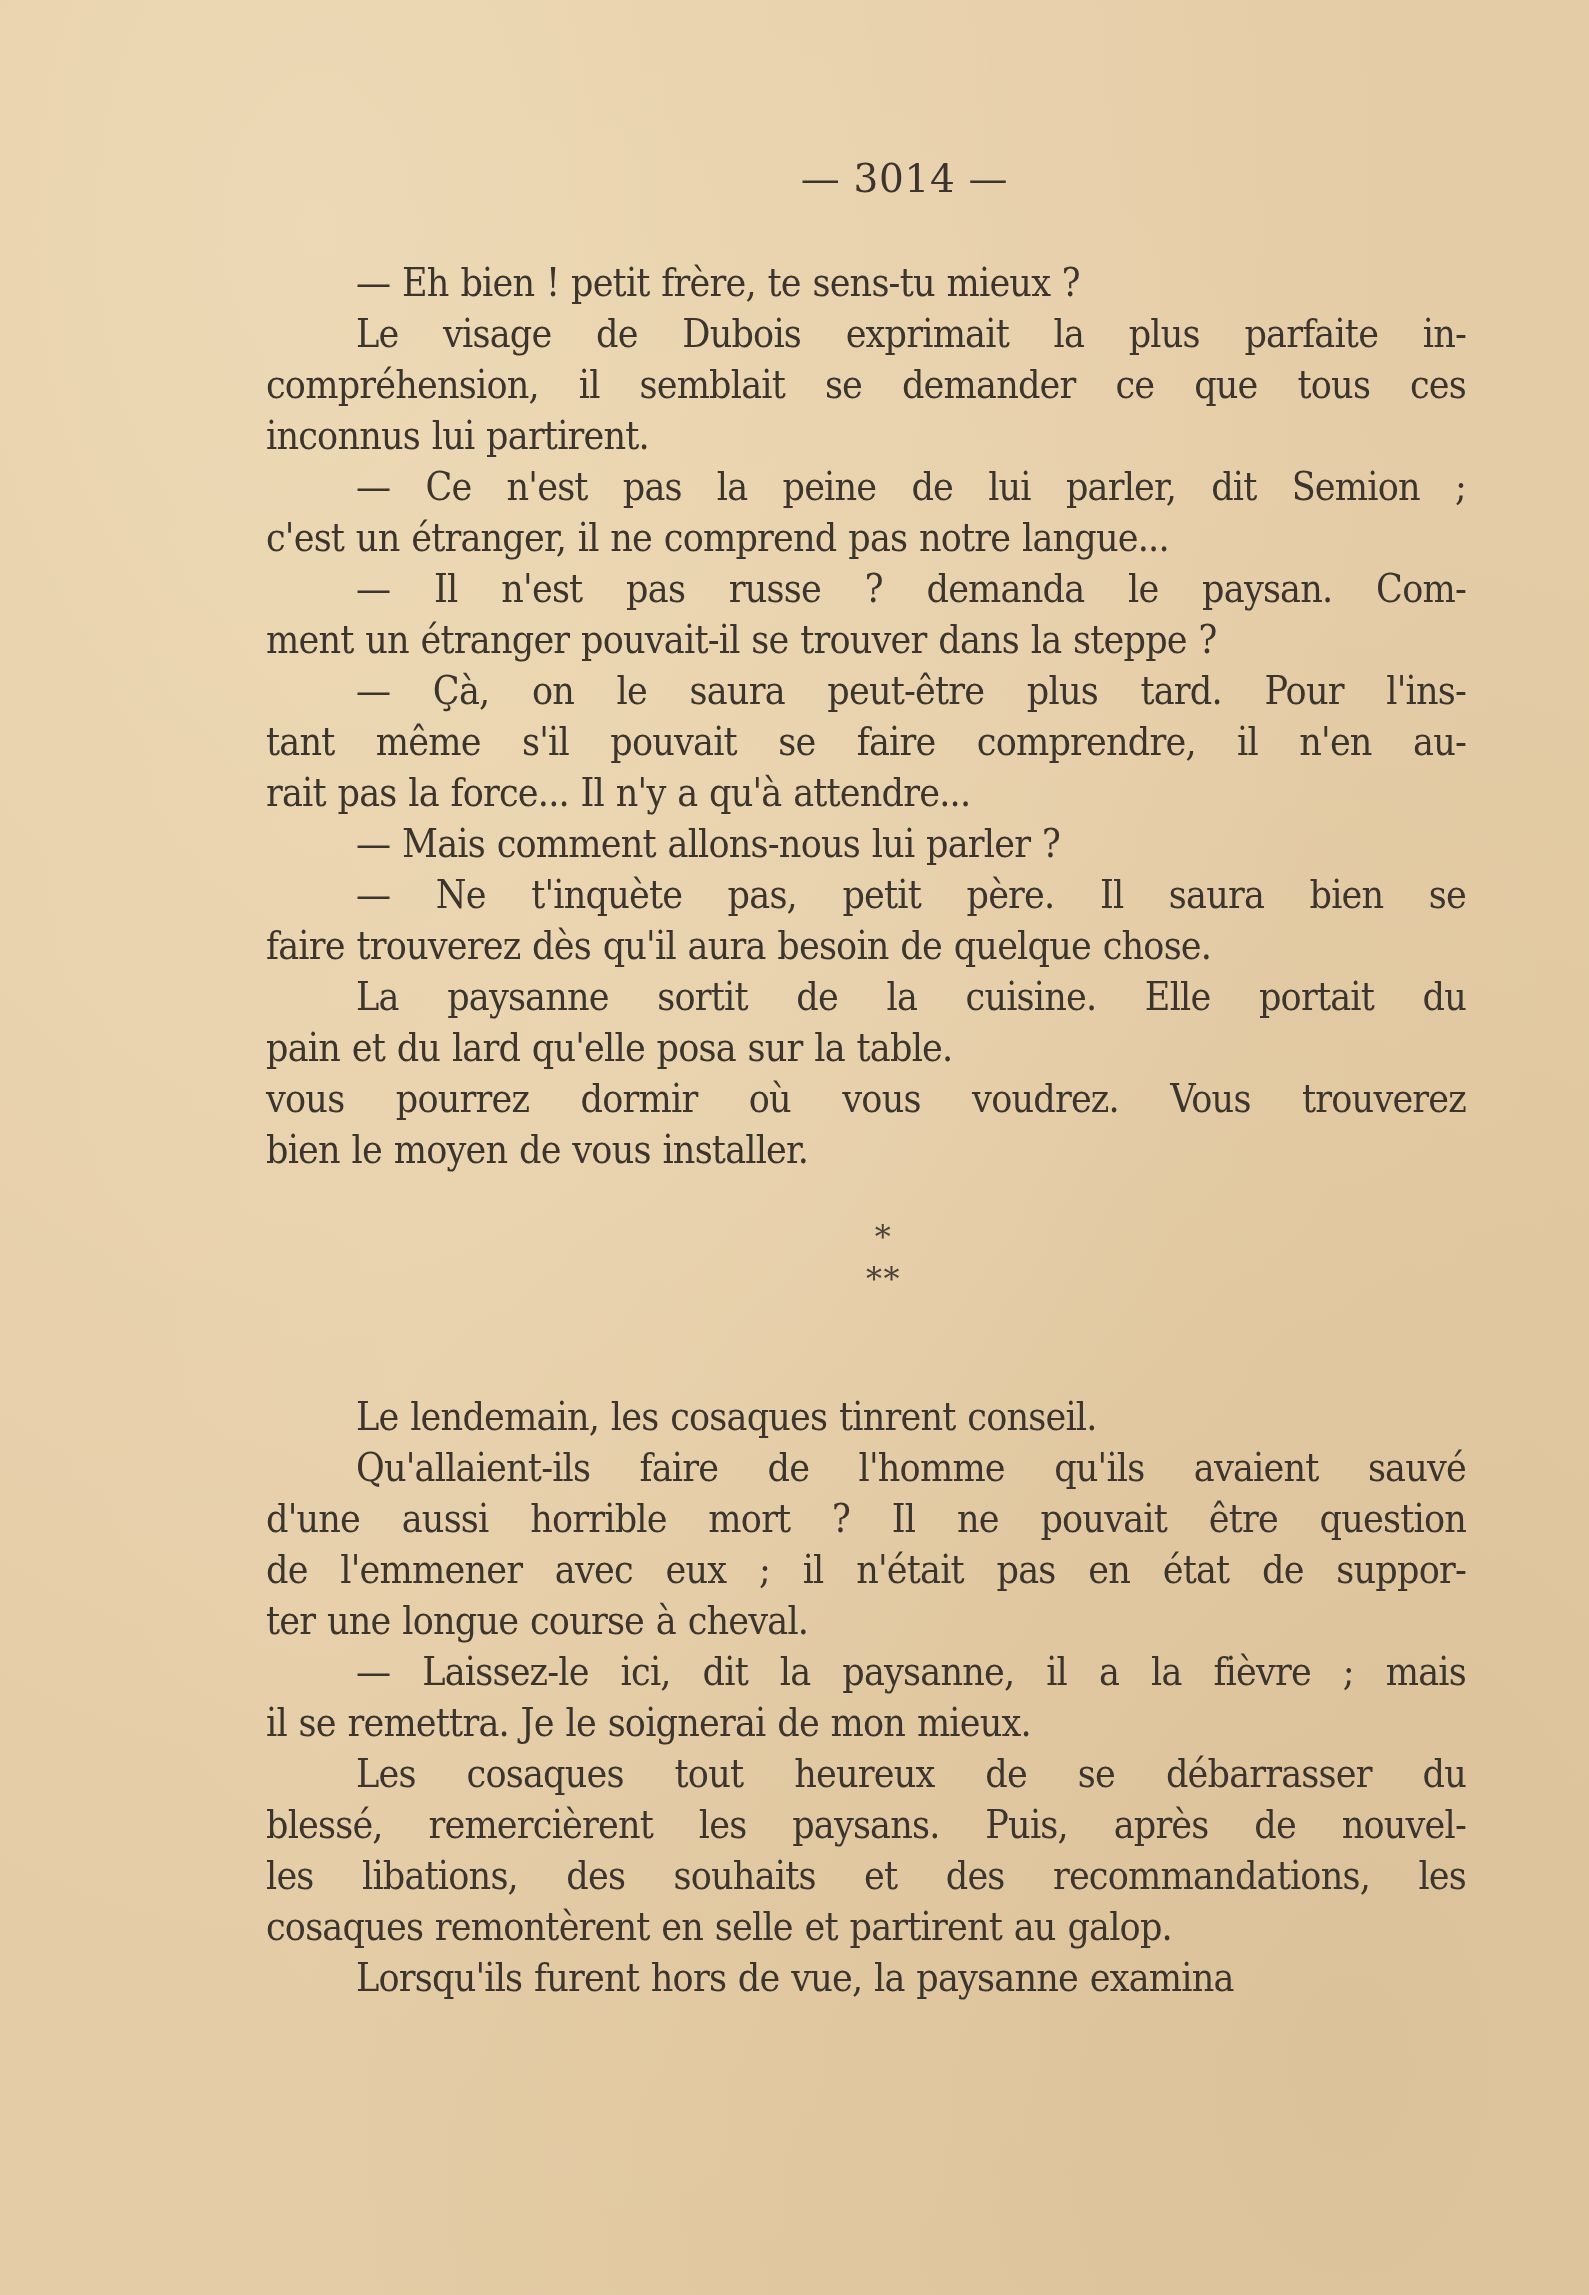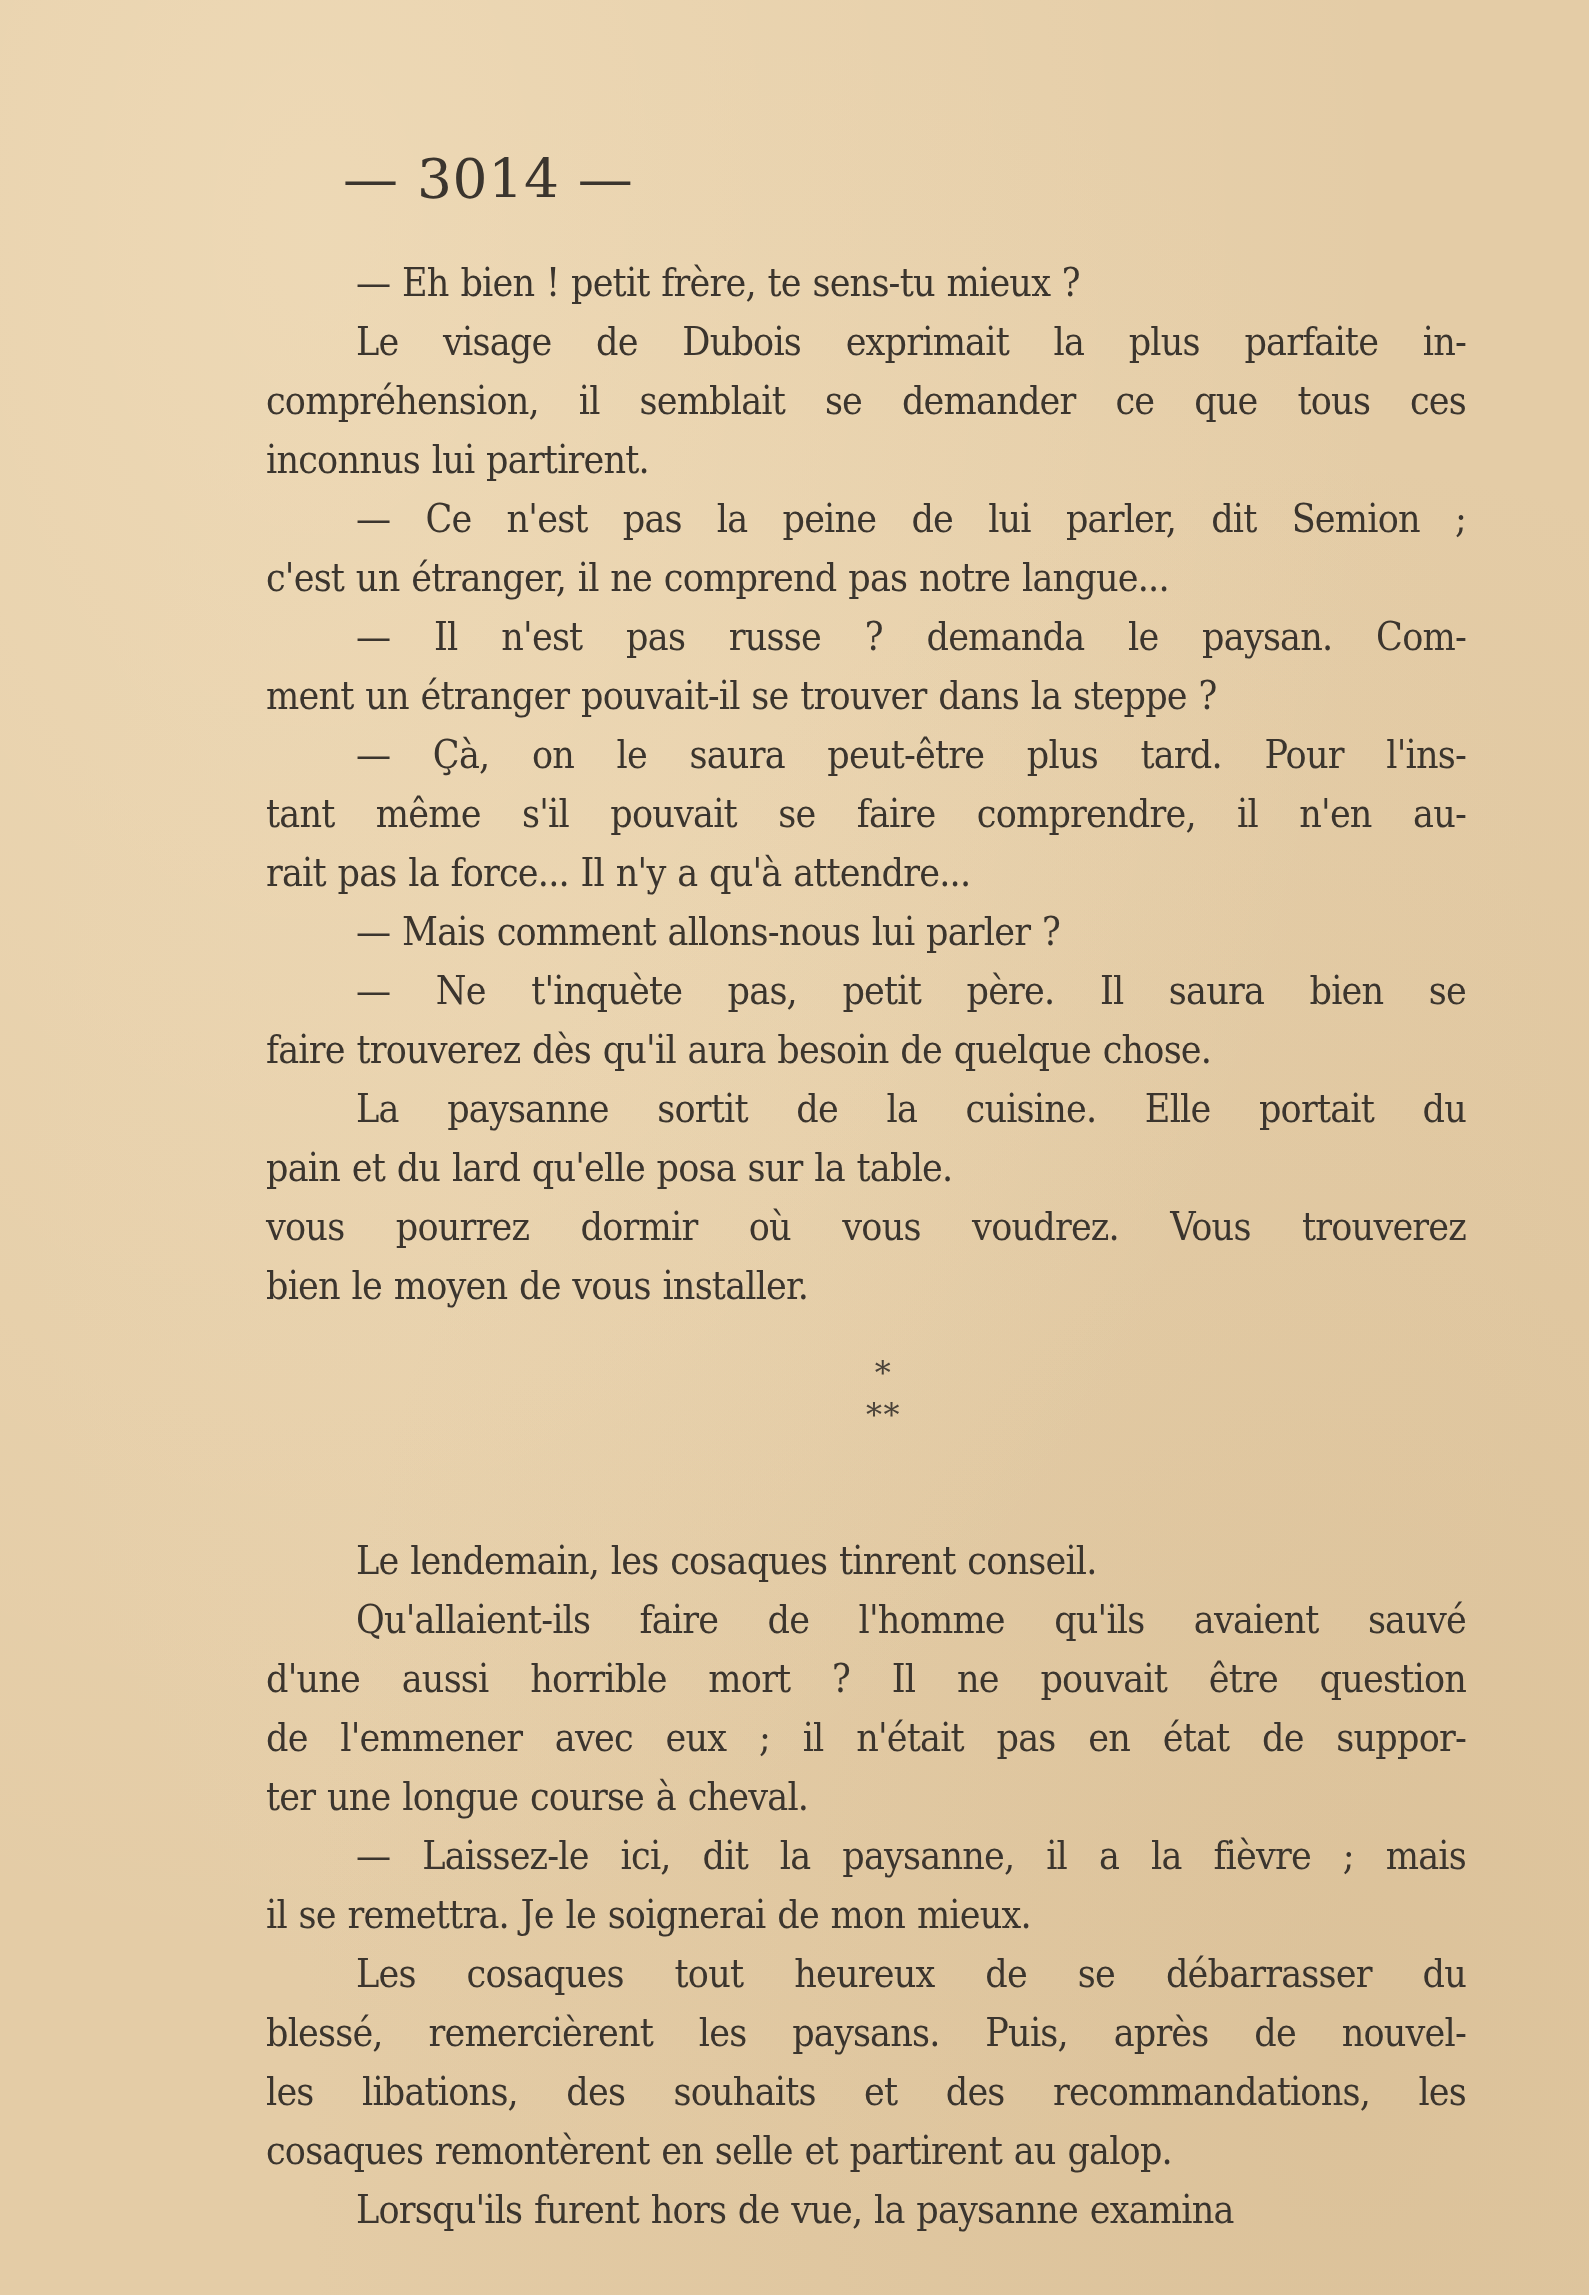--- a/index.html
+++ b/index.html
@@ -19,21 +19,22 @@
       font-family: "DejaVu Serif", "Liberation Serif", serif;
       color: #3b352e;
     }
     .page {
       position: absolute;
       left: 266px;
       top: 144px;
       width: 1200px;
     }
     .folio {
-      font-size: 55px;
+      text-align: center;
+      font-size: 39px;
       line-height: 70px;
       margin-left: 77px;
       letter-spacing: 0.7px;
     }
     .text-block {
       margin-top: 43px;
     }
     .para {
       font-size: 39px;
       line-height: 51px;
@@ -44,21 +45,20 @@
       hyphens: manual;
       font-stretch: condensed;
       letter-spacing: -0.8px;
       word-spacing: 1.4px;
     }
     .para .line {
       display: block;
       text-align: justify;
       text-align-last: justify;
       white-space: nowrap;
-      margin-top: 8px;
     }
     .para .line.last {
       text-align-last: left;
     }
     .para .line.first {
       padding-left: 90px;
     }
     .para { text-indent: 0; }
     .asterism {
       text-align: center;

